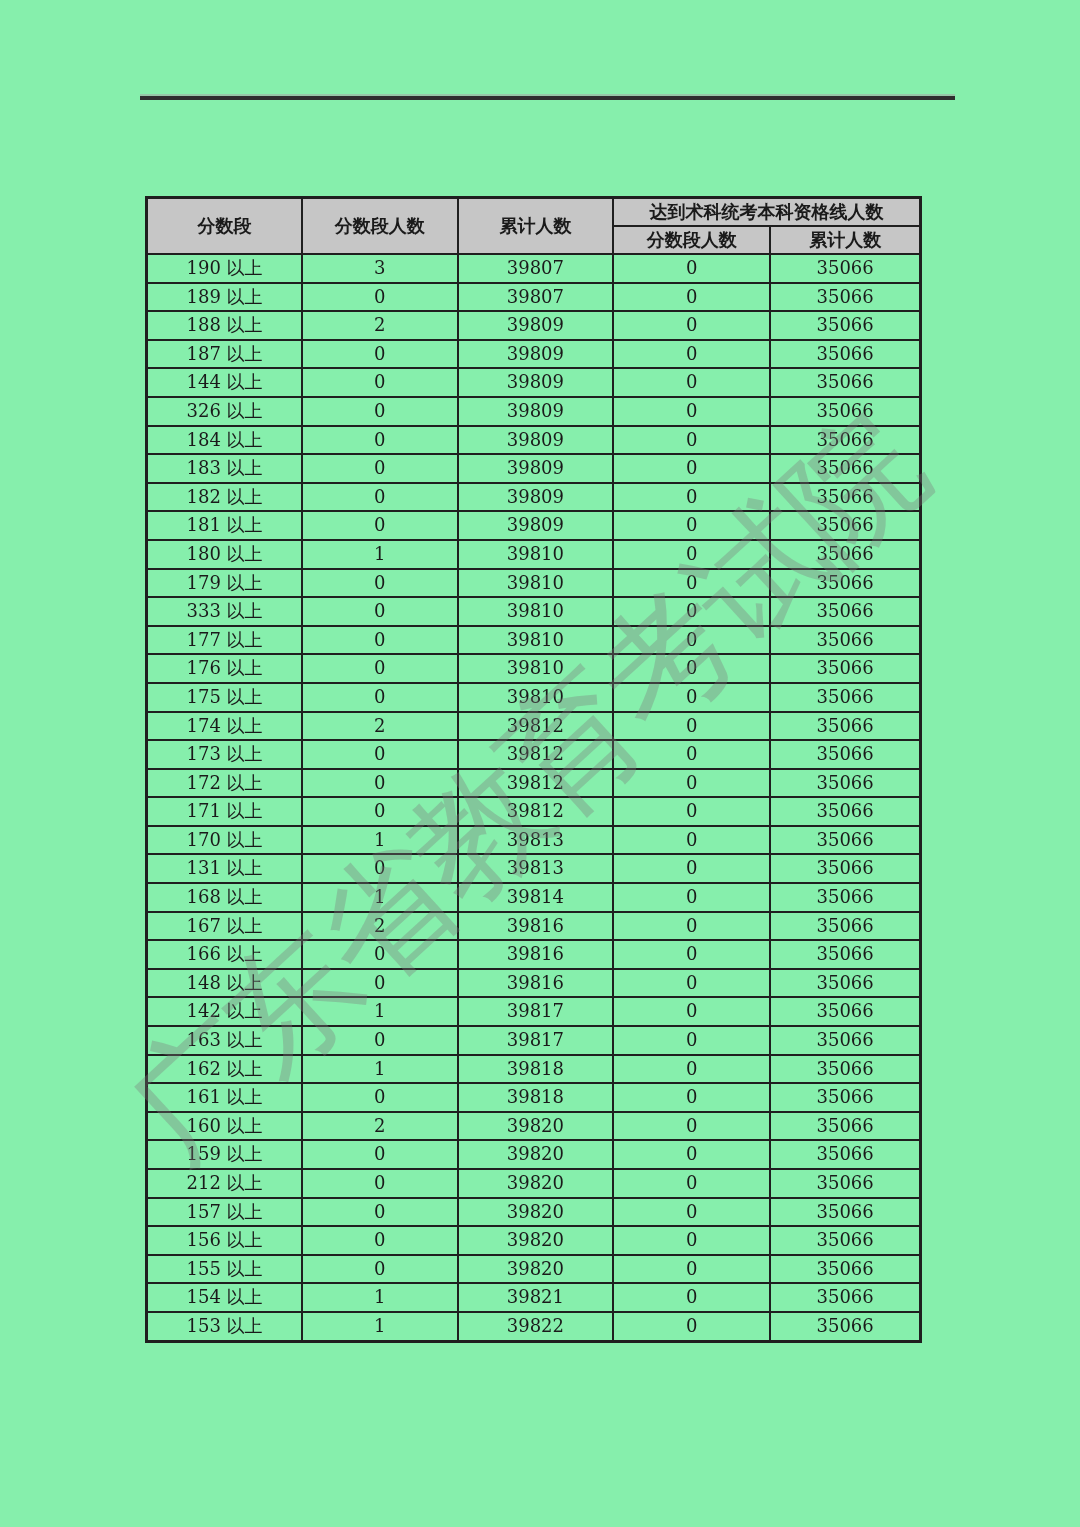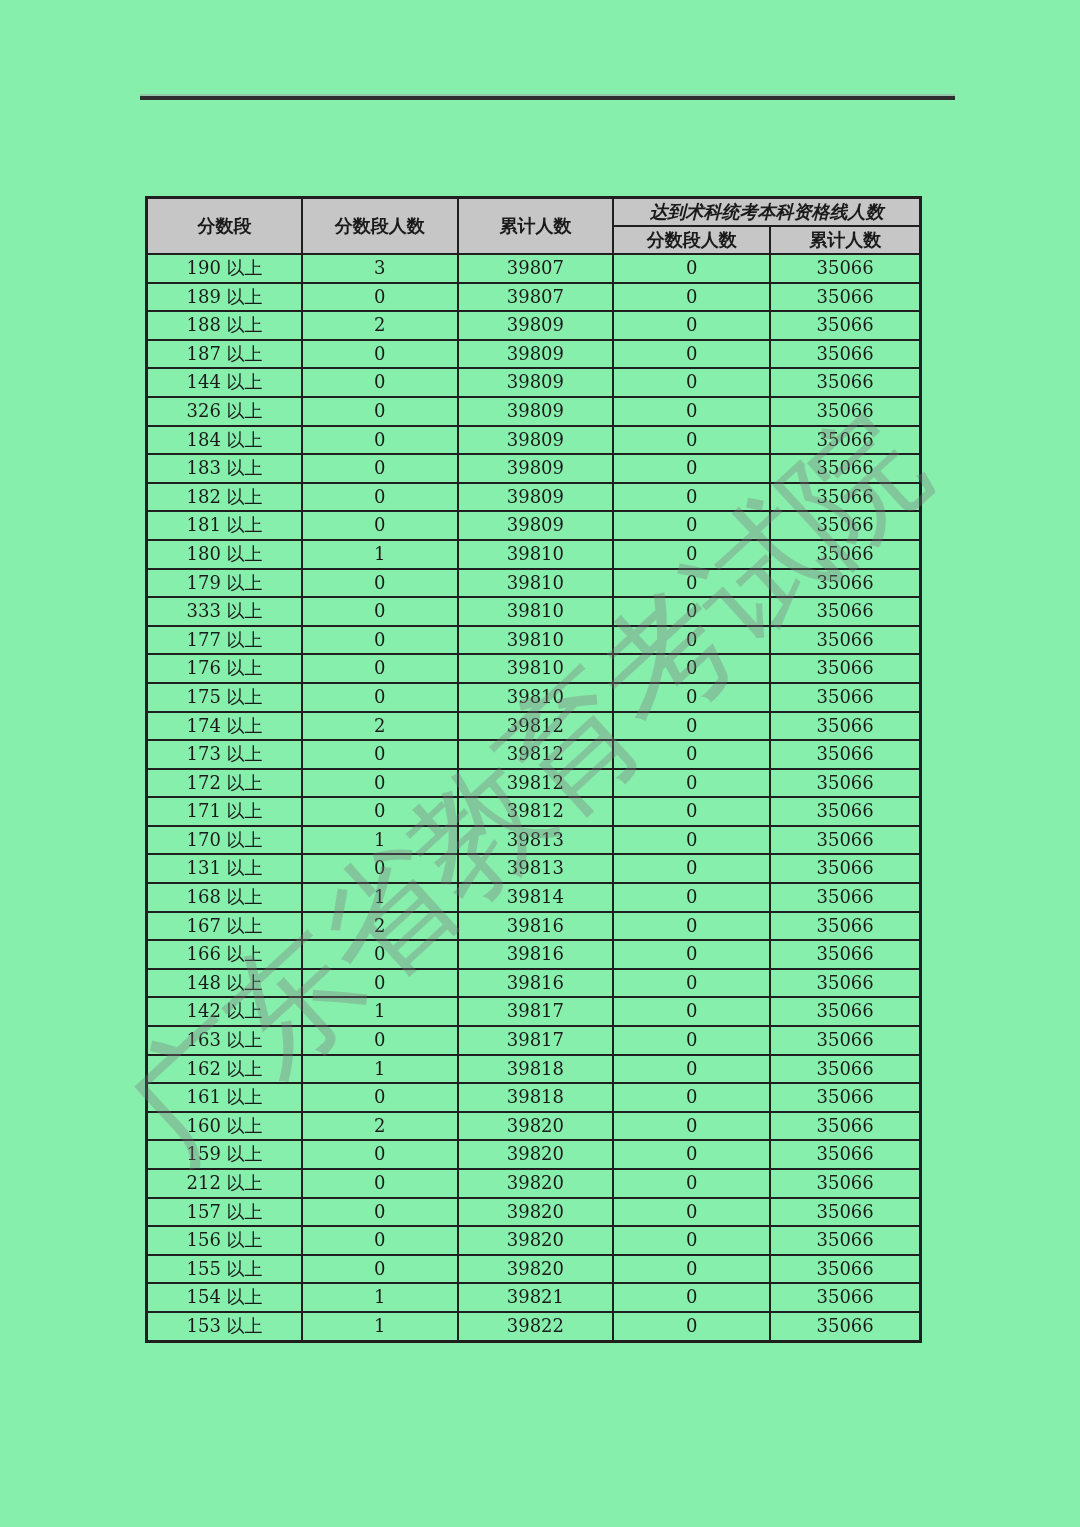--- a/index.html
+++ b/index.html
@@ -44,21 +44,20 @@
   }
   .score-table thead th {
     background: #c6c6c6;
     font-weight: bold;
     font-size: 18px;
     height: 26px;
     line-height: 26px;
   }
   .score-table thead th.group-head {
     letter-spacing: 0px;
-    font-style: italic;
   }
   .score-table tbody td {
     font-size: 18px;
     height: 26.6px;
     line-height: 26.6px;
     background: transparent;
   }
   .watermark {
     position: absolute;
     left: 525px;

